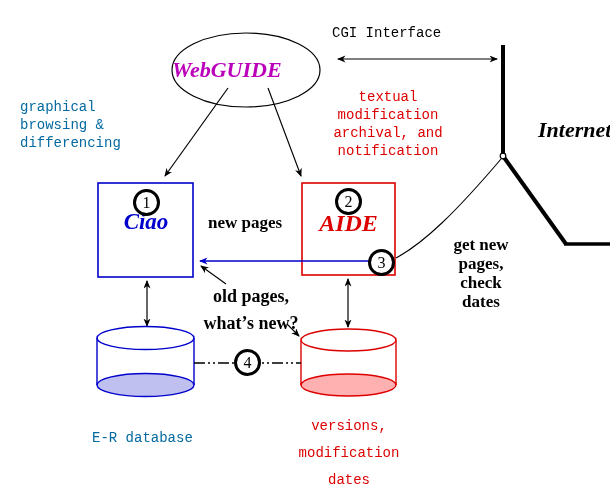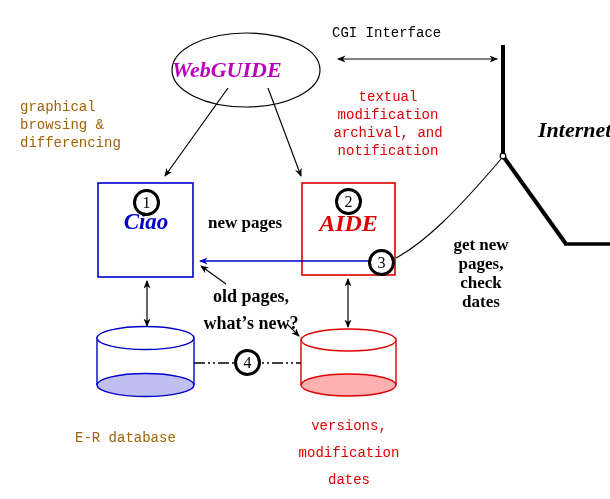--- a/index.html
+++ b/index.html
@@ -7,21 +7,21 @@
     position:relative;
     width:610px;height:499px;
     background:#ffffff;
     font-family:"Liberation Serif", serif;
     overflow:hidden;
   }
   .canvas svg{position:absolute;left:0;top:0;}
   .lbl{position:absolute;white-space:pre-line;}
   .mono{font-family:"Liberation Mono", monospace;font-size:14px;line-height:18px;letter-spacing:0px;}
   .serif-note{font-family:"Liberation Serif", serif;font-weight:600;color:#000;}
-  .blue{color:#a16207;}
+  .blue{color:#0369a1;}
   .red{color:#dd0000;}
   .center{text-align:center;}
   .node-title{font-family:"Liberation Serif", serif;font-style:italic;font-weight:bold;}
   .webguide{left:172px;top:57px;width:148px;text-align:left;font-size:22px;color:#bb00bb;}
   .ciao{left:98px;top:209px;width:96px;text-align:center;font-size:23px;color:#0000cc;}
   .aide{left:302px;top:210px;width:93px;text-align:center;font-size:24px;color:#dd0000;}
   .internet{left:514px;top:117px;font-size:22px;color:#000;margin-left:24px;}
   .step-circle{
     position:absolute;width:27px;height:27px;box-sizing:border-box;
     border:3px solid #000;border-radius:50%;background:#fff;
@@ -101,21 +101,21 @@
   <div class="step-circle" style="left:234px;top:349px;">4</div>
 
   <div class="lbl mono" style="left:332px;top:24px;color:#000;">CGI Interface</div>
   <div class="lbl mono blue" style="left:20px;top:98px;">graphical
 browsing &amp;
 differencing</div>
   <div class="lbl mono red center" style="left:303px;top:88px;width:170px;">textual
 modification
 archival, and
 notification</div>
-  <div class="lbl mono blue" style="left:75px;top:429px;">E-R database</div>
+  <div class="lbl mono blue" style="left:92px;top:429px;">E-R database</div>
   <div class="lbl mono red center" style="left:264px;top:413px;width:170px;line-height:27px;">versions,
 modification
 dates</div>
 
   <div class="lbl serif-note" style="left:208px;top:213px;font-size:17px;">new pages</div>
   <div class="lbl serif-note center" style="left:186px;top:283px;width:130px;font-size:18px;line-height:27px;">old pages,
 what’s new?</div>
   <div class="lbl serif-note center" style="left:441px;top:235px;width:80px;font-size:17px;line-height:19px;">get new
 pages,
 check

